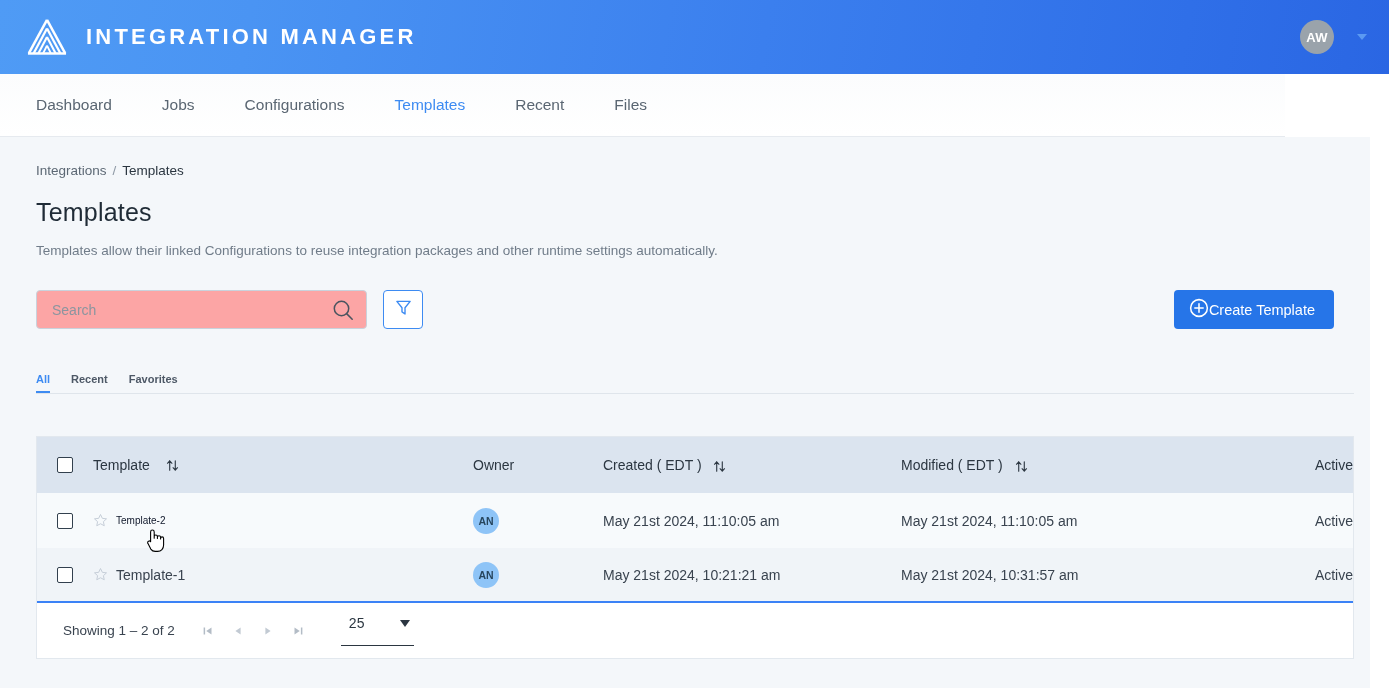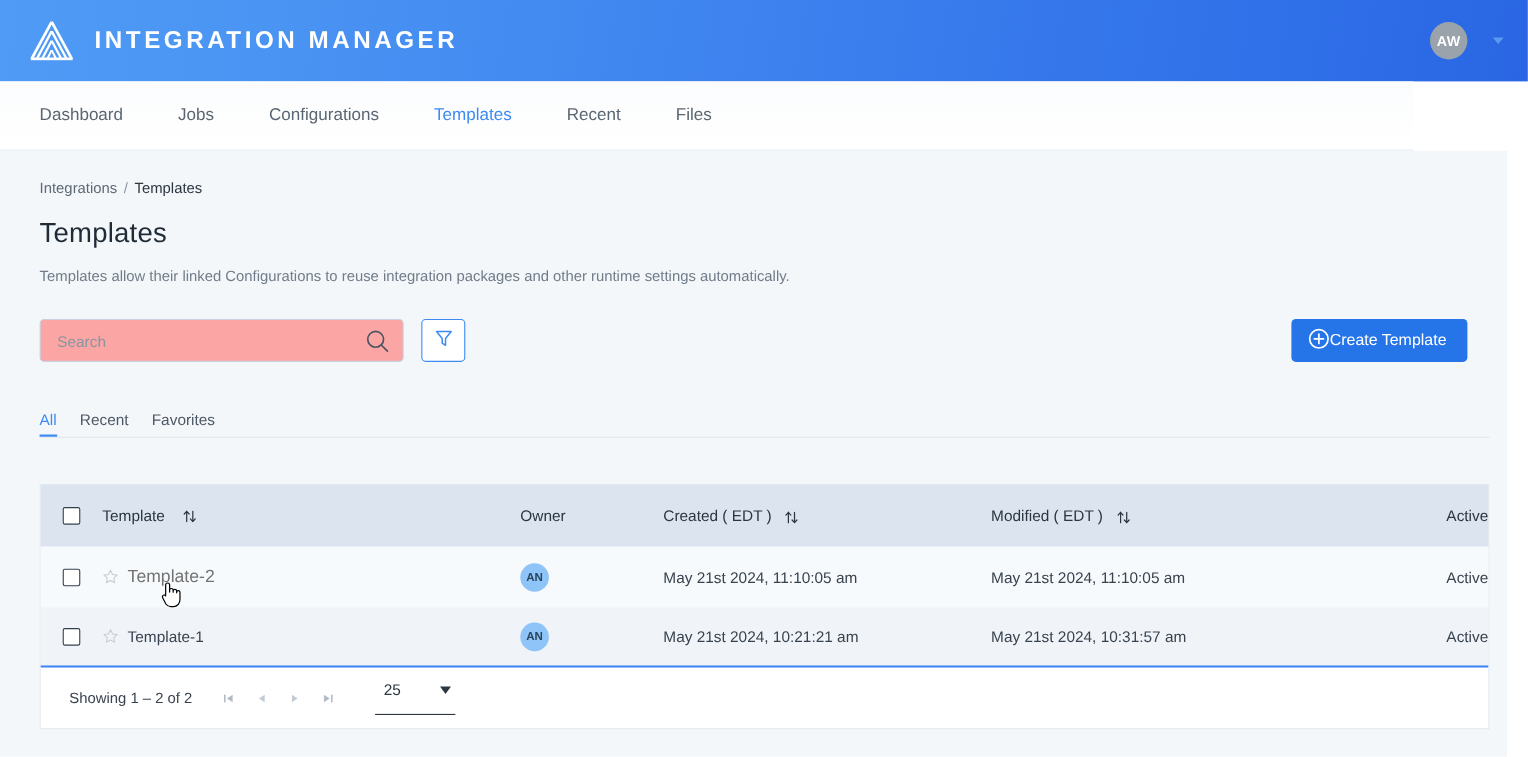--- a/index.html
+++ b/index.html
@@ -191,25 +191,26 @@
 
   
   .subtabs {
     display: flex;
     align-items: flex-end;
     gap: 21px;
     margin-top: 44px;
     border-bottom: 1px solid transparent;
   }
   .subtab {
-    font-size: 14px;
+    font-size: 11px;
     color: #4d5866;
     padding-bottom: 6px;
     cursor: pointer;
     border-bottom: 2px solid transparent;
+    font-weight: bold;
   }
   .subtab.active {
     color: #3d8bf2;
     border-bottom-color: #3d8bf2;
   }
   .subtab-rule {
     width: 1318px;
     height: 1px;
     background: #dfe5eb;
     margin-top: -1px;
@@ -249,21 +250,21 @@
     width: 16px; height: 16px;
     border: 1.6px solid #32404e;
     border-radius: 2px;
     background: #ffffff;
     cursor: pointer;
   }
   .sorticon { margin-left: 7px; cursor: pointer; display: inline-flex; vertical-align: middle; }
   .col-label { display: inline-flex; align-items: center; }
 
   .star { width: 15px; height: 15px; flex-shrink: 0; cursor: pointer; }
-  .tpl-link { color: #737373; cursor: pointer; font-size: 16px; }
+  .tpl-link { color: #0f172a; cursor: pointer; font-size: 10px; }
   .tpl-plain { color: #39434f; cursor: pointer; font-size: 14px; }
 
   .avatar-sm {
     width: 26px; height: 26px;
     border-radius: 50%;
     background: #8ec4f7;
     color: #27465e;
     font-size: 10.5px;
     font-weight: 700;
     display: flex;

